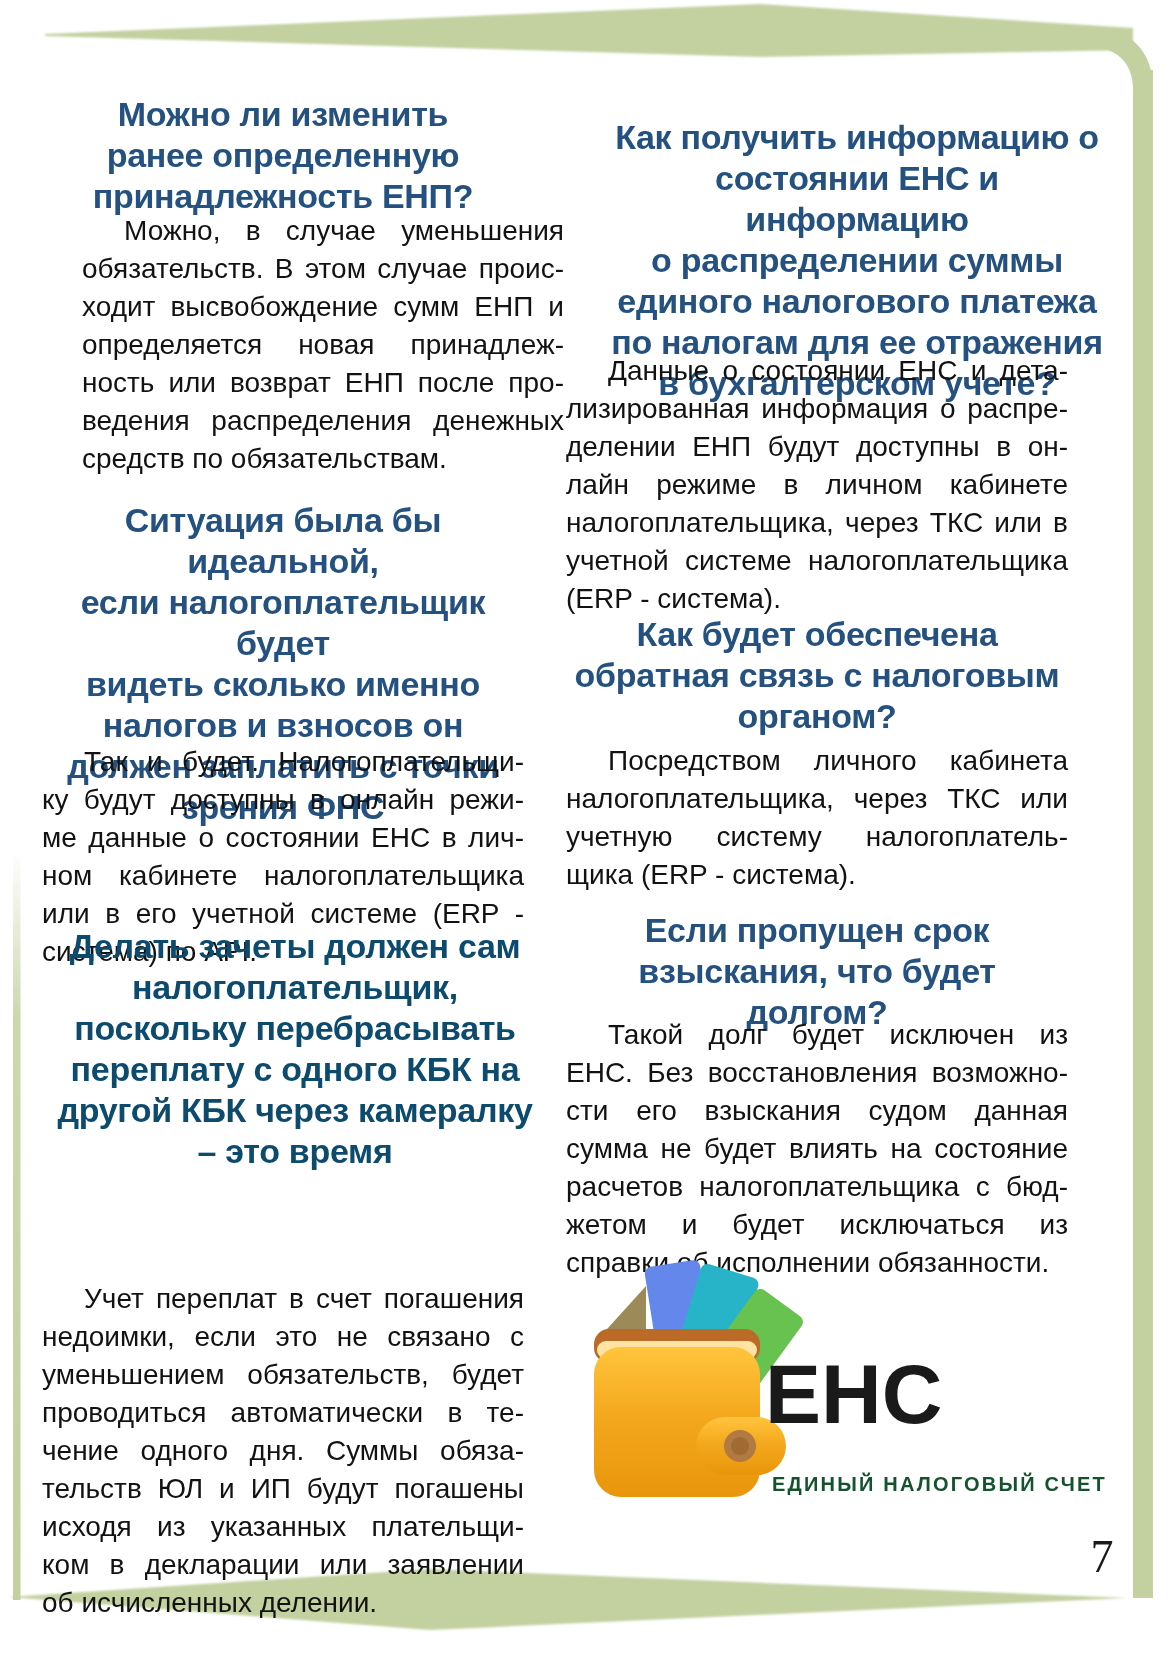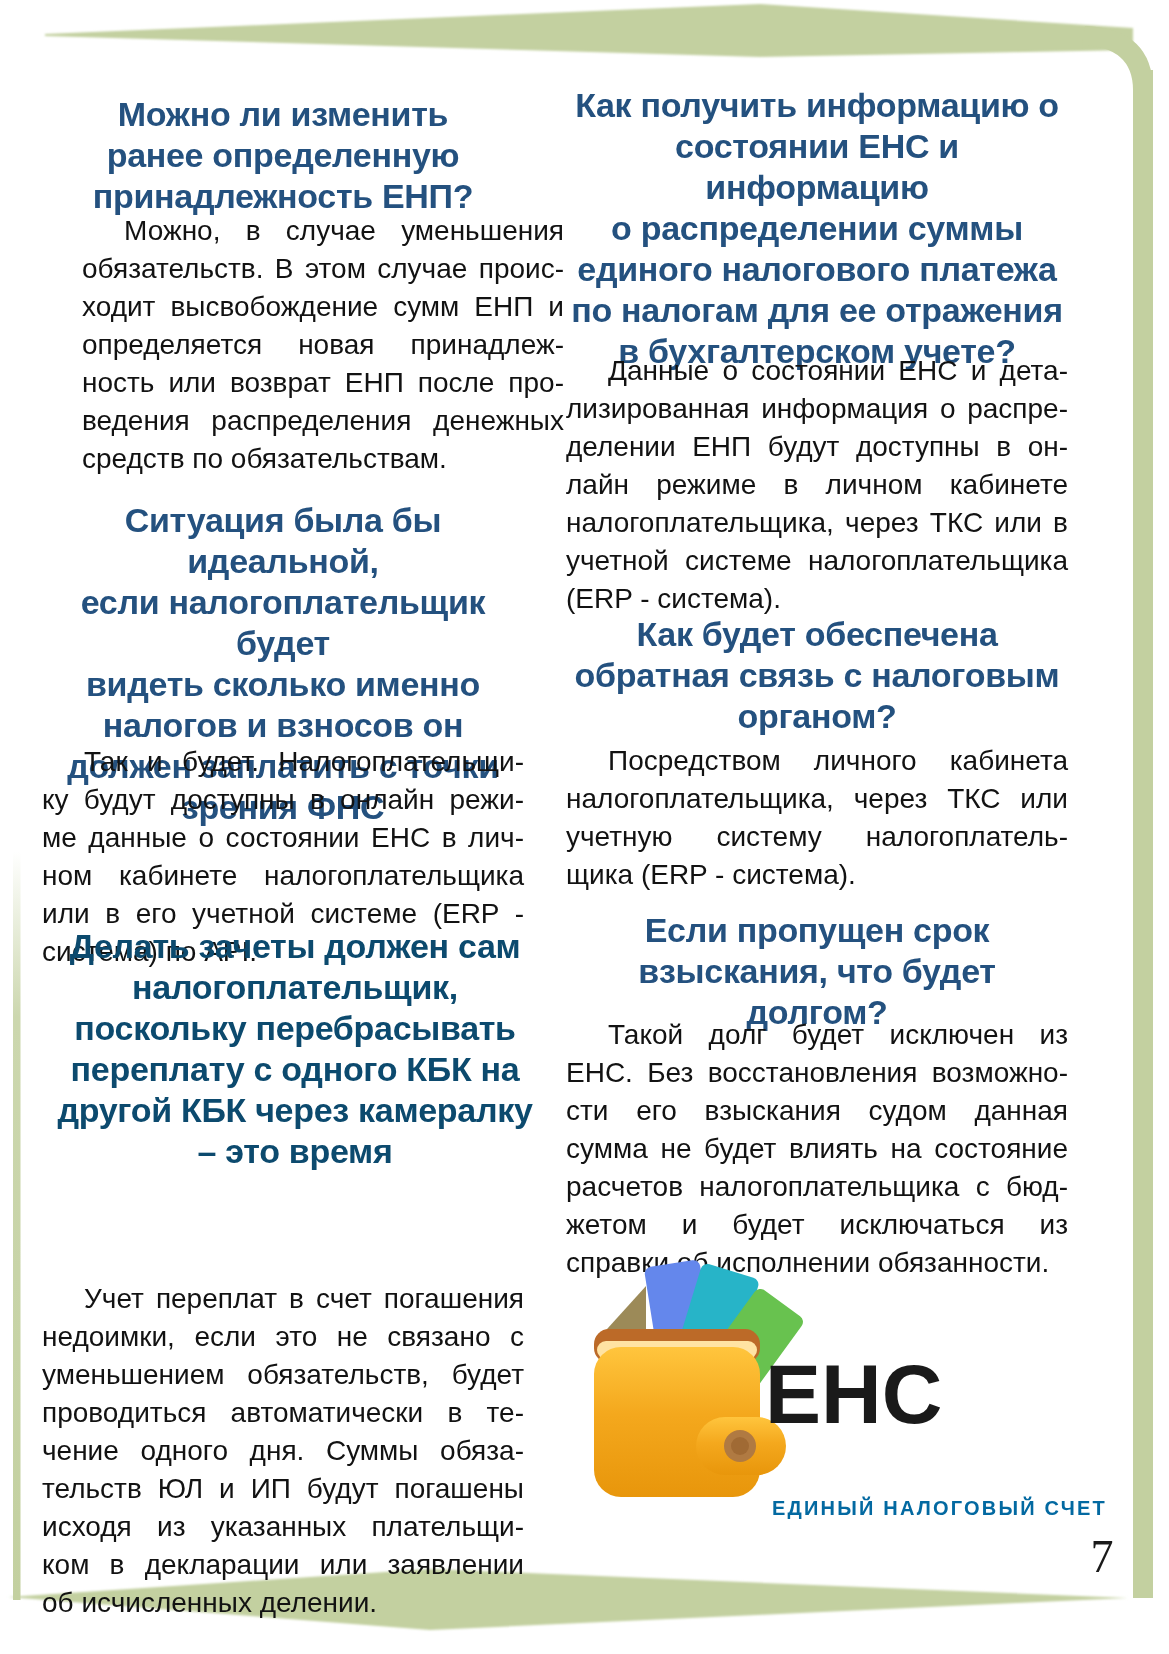--- a/index.html
+++ b/index.html
@@ -110,21 +110,21 @@
         <div class="ln">проводиться автоматически в те-</div>
         <div class="ln">чение одного дня. Суммы обяза-</div>
         <div class="ln">тельств ЮЛ и ИП будут погашены</div>
         <div class="ln">исходя из указанных плательщи-</div>
         <div class="ln">ком в декларации или заявлении</div>
         <div class="ln">об исчисленных делении.</div>
       </div>
   </div>
 
   <div class="col col-right">
-    <div class="qhead" style="top: 85px; color: rgb(36, 81, 127);">
+    <div class="qhead" style="top: 117px; color: rgb(36, 81, 127); margin-left: 40px;">
         <div class="ln">Как получить информацию о</div>
         <div class="ln">состоянии ЕНС и информацию</div>
         <div class="ln">о распределении суммы</div>
         <div class="ln">единого налогового платежа</div>
         <div class="ln">по налогам для ее отражения</div>
         <div class="ln">в бухгалтерском учете?</div>
       </div>
     <div class="qbody" style="top: 352px; color: rgb(18, 18, 18);">
         <div class="ln">Данные о состоянии ЕНС и дета-</div>
         <div class="ln">лизированная информация о распре-</div>
@@ -173,17 +173,17 @@
     <rect x="108" y="16" width="60" height="92" rx="7" transform="rotate(17 138 62)" fill="#27b4c8"></rect>
     <rect x="148" y="42" width="58" height="86" rx="7" transform="rotate(36 177 85)" fill="#68c24f"></rect>
     <rect x="14" y="76" width="166" height="34" rx="15" fill="#bc6a28"></rect>
     <rect x="17" y="88" width="160" height="18" rx="9" fill="#ffe3a3"></rect>
     <rect x="14" y="94" width="166" height="150" rx="27" fill="url(#wg)"></rect>
     <rect x="116" y="164" width="90" height="58" rx="29" fill="url(#wg)"></rect>
     <circle cx="160" cy="193" r="16" fill="#b07a42"></circle>
     <circle cx="160" cy="193" r="9" fill="#a06a34"></circle>
   </svg>
   <div class="logo-title" style="color: rgb(26, 26, 26);">ЕНС</div>
-  <div class="logo-subtitle" style="color: #0369a1; margin-top: 24px;">ЕДИНЫЙ НАЛОГОВЫЙ СЧЕТ</div>
+  <div class="logo-subtitle" style="color: #14532d;">ЕДИНЫЙ НАЛОГОВЫЙ СЧЕТ</div>
 
   <div class="page-number">7</div>
 
 </div>
 
 </body></html>

